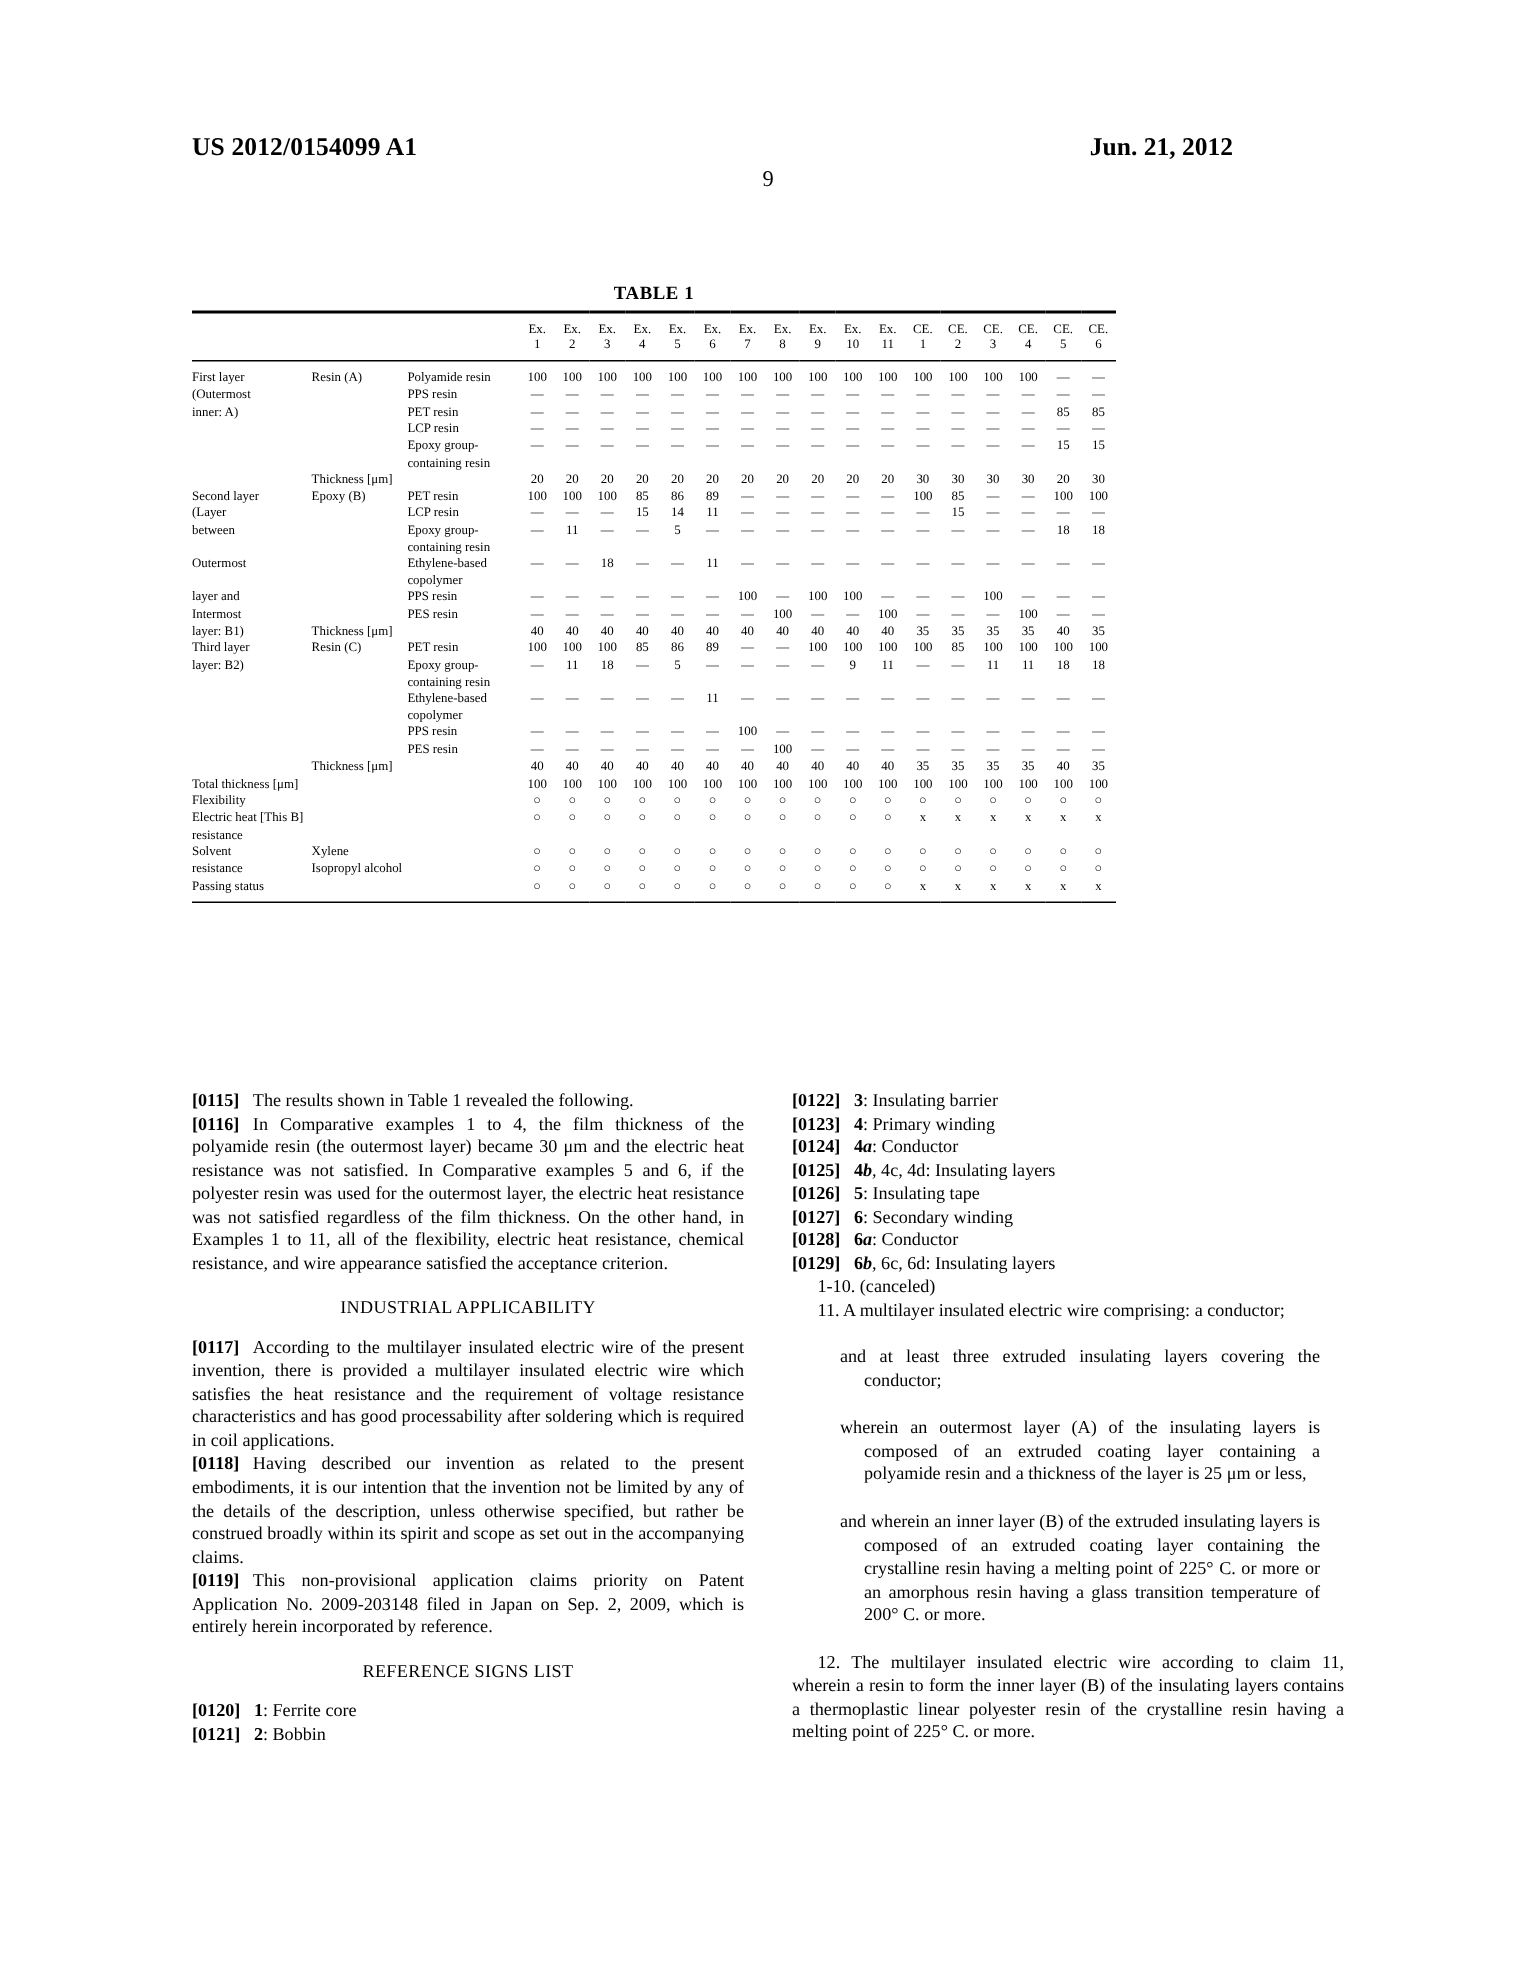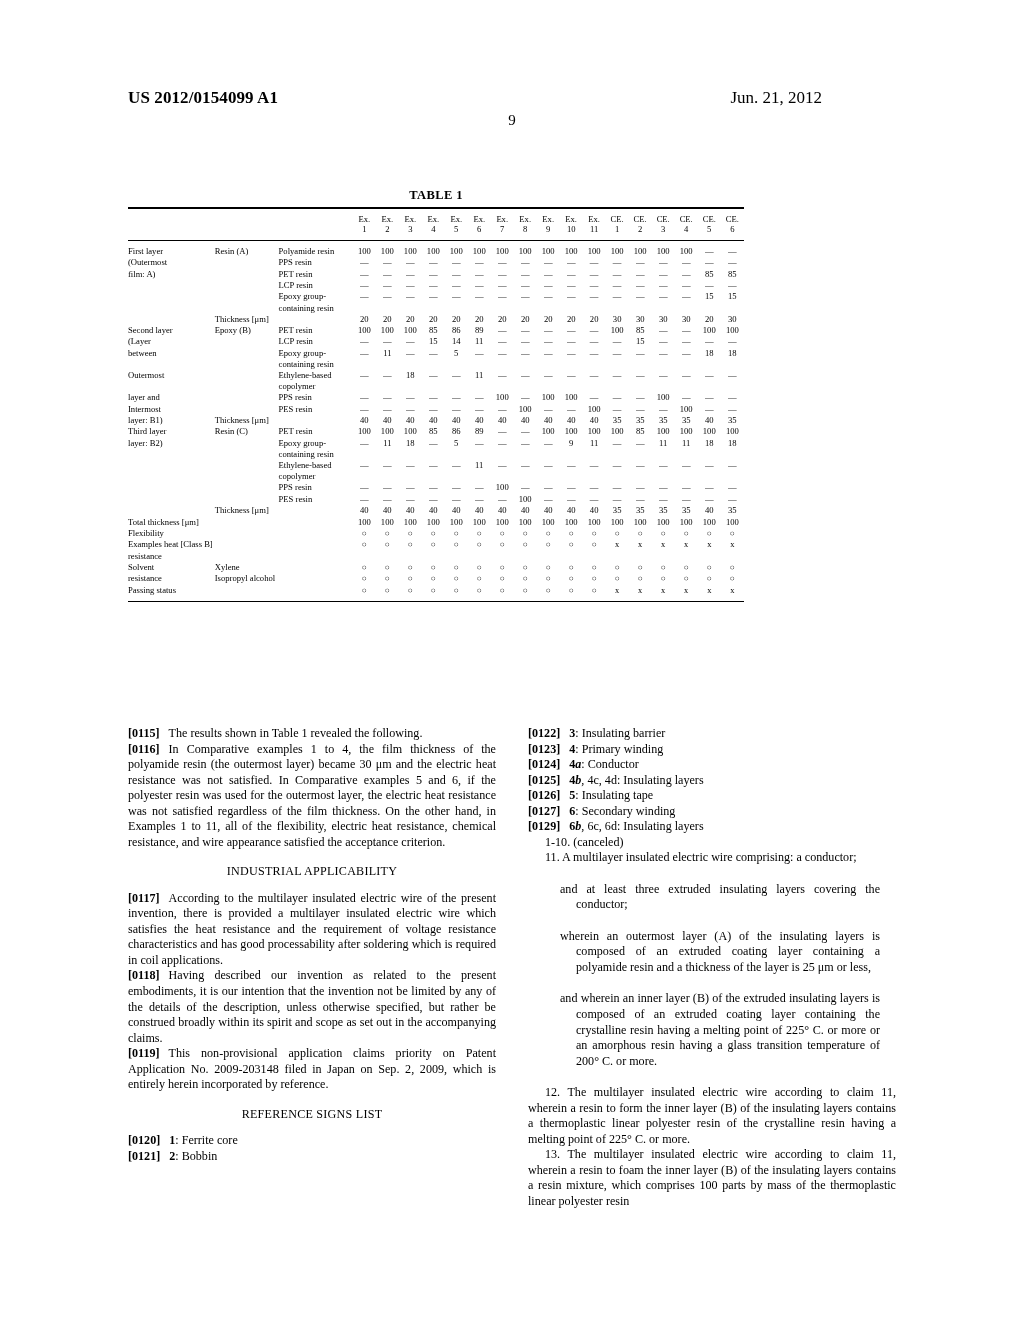--- a/index.html
+++ b/index.html
@@ -36,21 +36,21 @@
     top: 0;
     font-size: 17px;
     font-weight: bold;
     letter-spacing: 0.1px;
   }
   .runhead .pubdate {
     position: absolute;
     right: 0;
     top: 0;
     font-size: 17px;
-    font-weight: normal;
+    font-weight: bold;
   }
   .pagenum {
     position: absolute;
     top: 112px;
     left: 0;
     width: 1024px;
     text-align: center;
     font-size: 15px;
   }
 
@@ -288,21 +288,21 @@
             <td class="num">—</td>
             <td class="num">—</td>
             <td class="num">—</td>
             <td class="num">—</td>
             <td class="num">—</td>
             <td class="num">—</td>
             <td class="num">—</td>
             <td class="num">—</td>
           </tr>
           <tr>
-            <td class="lbl1">film: A)</td>
+            <td class="lbl1">inner: A)</td>
             <td class="lbl2"></td>
             <td class="lbl3">PET resin</td>
             <td class="num">—</td>
             <td class="num">—</td>
             <td class="num">—</td>
             <td class="num">—</td>
             <td class="num">—</td>
             <td class="num">—</td>
             <td class="num">—</td>
             <td class="num">—</td>
@@ -706,21 +706,21 @@
             <td class="num mark">○</td>
             <td class="num mark">○</td>
             <td class="num mark">○</td>
             <td class="num mark">○</td>
             <td class="num mark">○</td>
             <td class="num mark">○</td>
             <td class="num mark">○</td>
             <td class="num mark">○</td>
           </tr>
           <tr>
-            <td class="lbl1">Examples heat [Class B]</td>
+            <td class="lbl1">Electric heat [This B]</td>
             <td class="lbl2"></td>
             <td class="lbl3"></td>
             <td class="num mark">○</td>
             <td class="num mark">○</td>
             <td class="num mark">○</td>
             <td class="num mark">○</td>
             <td class="num mark">○</td>
             <td class="num mark">○</td>
             <td class="num mark">○</td>
             <td class="num mark">○</td>
@@ -853,26 +853,26 @@
     </div>
 
     <div class="col right">
       <div id="right-refs">
           <p class="refline"><span class="pnum">[0122]</span><span class="signum">3</span><span>: Insulating barrier</span></p>
           <p class="refline"><span class="pnum">[0123]</span><span class="signum">4</span><span>: Primary winding</span></p>
           <p class="refline"><span class="pnum">[0124]</span><span class="signum">4</span><i style="font-weight: bold;">a</i><span>: Conductor</span></p>
           <p class="refline"><span class="pnum">[0125]</span><span class="signum">4</span><i style="font-weight: bold;">b</i><span>, 4c, 4d: Insulating layers</span></p>
           <p class="refline"><span class="pnum">[0126]</span><span class="signum">5</span><span>: Insulating tape</span></p>
           <p class="refline"><span class="pnum">[0127]</span><span class="signum">6</span><span>: Secondary winding</span></p>
+          <p class="refline"><span class="pnum">[0128]</span><span class="signum">6</span><i style="font-weight: bold;">a</i><span>: Conductor</span></p>
           <p class="refline"><span class="pnum">[0129]</span><span class="signum">6</span><i style="font-weight: bold;">b</i><span>, 6c, 6d: Insulating layers</span></p>
         </div>
 
       <p class="claim">1-10. (canceled)</p>
       <p class="claim">11. A multilayer insulated electric wire comprising: a conductor;</p>
       <p class="claim-sub">and at least three extruded insulating layers covering the conductor;</p>
       <p class="claim-sub">wherein an outermost layer (A) of the insulating layers is composed of an extruded coating layer containing a polyamide resin and a thickness of the layer is 25 μm or less,</p>
       <p class="claim-sub">and wherein an inner layer (B) of the extruded insulating layers is composed of an extruded coating layer containing the crystalline resin having a melting point of 225° C. or more or an amorphous resin having a glass transition temperature of 200° C. or more.</p>
       <p class="claim">12. The multilayer insulated electric wire according to claim 11, wherein a resin to form the inner layer (B) of the insulating layers contains a thermoplastic linear polyester resin of the crystalline resin having a melting point of 225° C. or more.</p>
-      <p class="claim">13. The multilayer insulated electric wire according to claim 11, wherein a resin to foam the inner layer (B) of the insulating layers contains a resin mixture, which comprises 100 parts by mass of the thermoplastic linear polyester resin</p>
     </div>
 
   </div>
 </div>
 
 </body></html>

